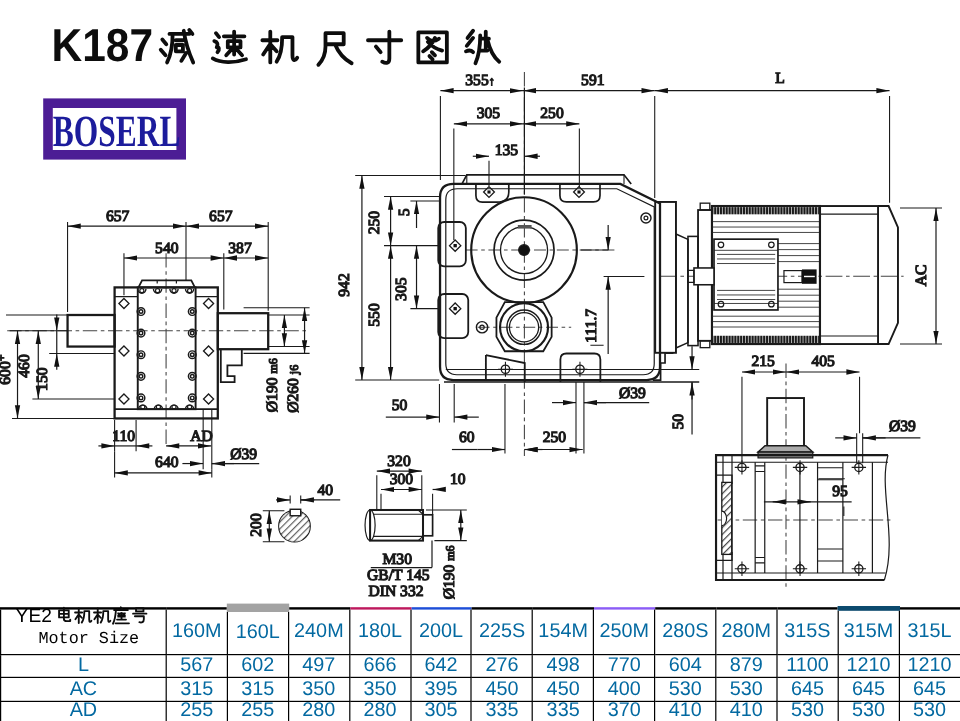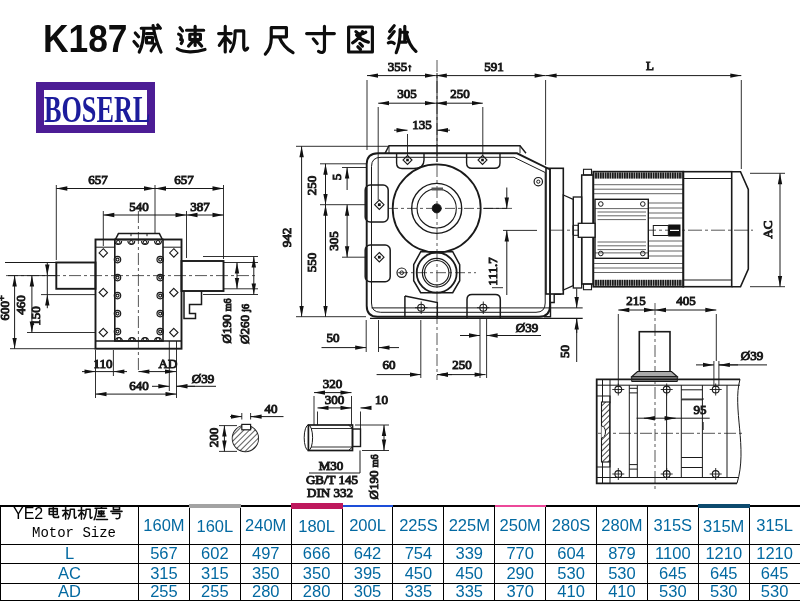--- a/index.html
+++ b/index.html
@@ -28,59 +28,59 @@
 <div class="mono" style="position:absolute;left:29px;top:525px;width:90px;text-align:center;z-index:3">Motor Size</div>
 <table>
 <colgroup>
         <col style="width:138px">
         <col span="13" style="width:50.9px">
       </colgroup>
 <tbody>
         <tr class="hd">
           <td style="border-top:2px solid #000"></td>
 <td style="border-top:2px solid #000">160M</td>
-          <td style="border-top:4px solid #a3a3a3">160L</td>
+          <td style="border-top:7px solid #a3a3a3">160L</td>
           <td style="border-top:2px solid #000">240M</td>
-          <td style="border-top:6px solid #be185d">180L</td>
+          <td style="border-top:2px solid #be185d">180L</td>
           <td style="border-top:2px solid #1d4ed8">200L</td>
           <td style="border-top:2px solid #000">225S</td>
-          <td style="border-top:2px solid #000">225M</td>
-          <td style="border-top:2px solid #ec4899">250M</td>
+          <td style="border-top:2px solid #000">154M</td>
+          <td style="border-top:2px solid #8b5cf6">250M</td>
           <td style="border-top:2px solid #000">280S</td>
           <td style="border-top:2px solid #000">280M</td>
           <td style="border-top:2px solid #000">315S</td>
           <td style="border-top:4px solid #0c4a6e">315M</td>
           <td style="border-top:2px solid #000">315L</td>
         </tr>
 <tr class="r1">
           <td>L</td>
           <td>567</td>
           <td>602</td>
           <td>497</td>
           <td>666</td>
           <td>642</td>
-          <td>754</td>
-          <td>339</td>
+          <td>276</td>
+          <td>498</td>
           <td>770</td>
           <td>604</td>
           <td>879</td>
           <td>1100</td>
           <td>1210</td>
           <td>1210</td>
         </tr>
 <tr class="r2">
           <td>AC</td>
           <td>315</td>
           <td>315</td>
           <td>350</td>
           <td>350</td>
           <td>395</td>
           <td>450</td>
           <td>450</td>
-          <td>290</td>
+          <td>400</td>
           <td>530</td>
           <td>530</td>
           <td>645</td>
           <td>645</td>
           <td>645</td>
         </tr>
 <tr class="r3">
           <td style="border-bottom:2px solid #000">AD</td>
           <td style="border-bottom:2px solid #000">255</td>
           <td style="border-bottom:2px solid #000">255</td>

